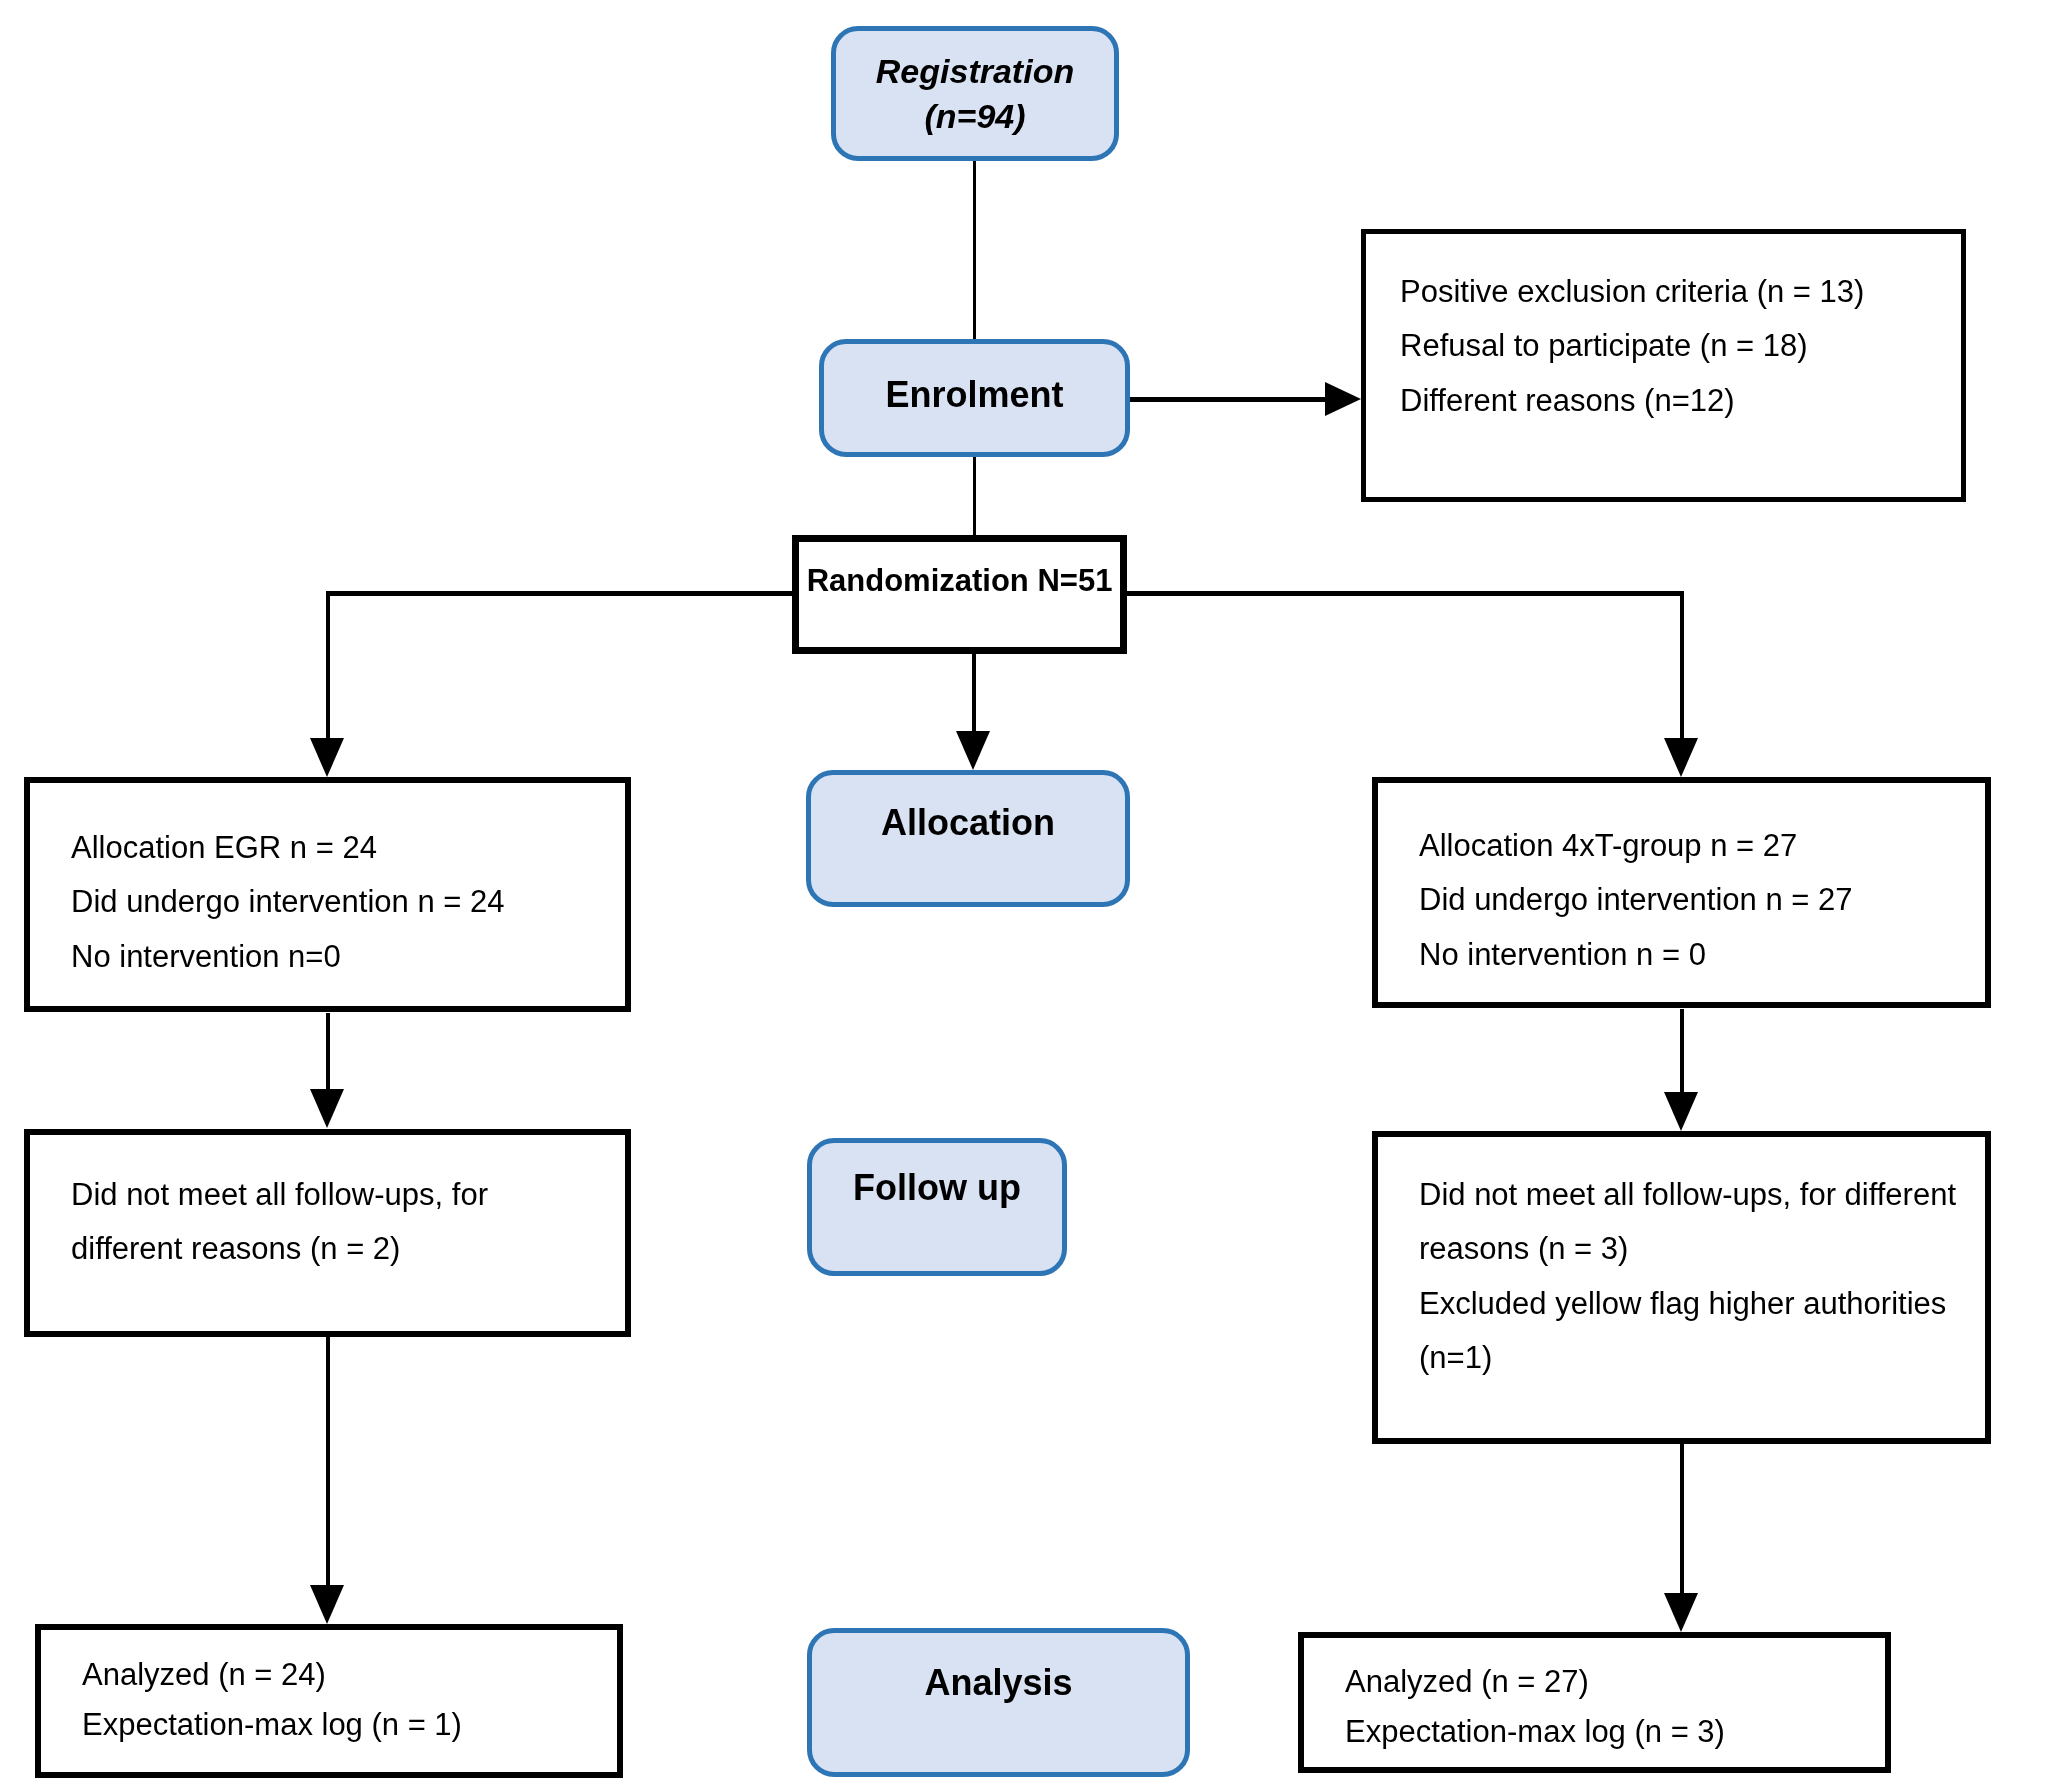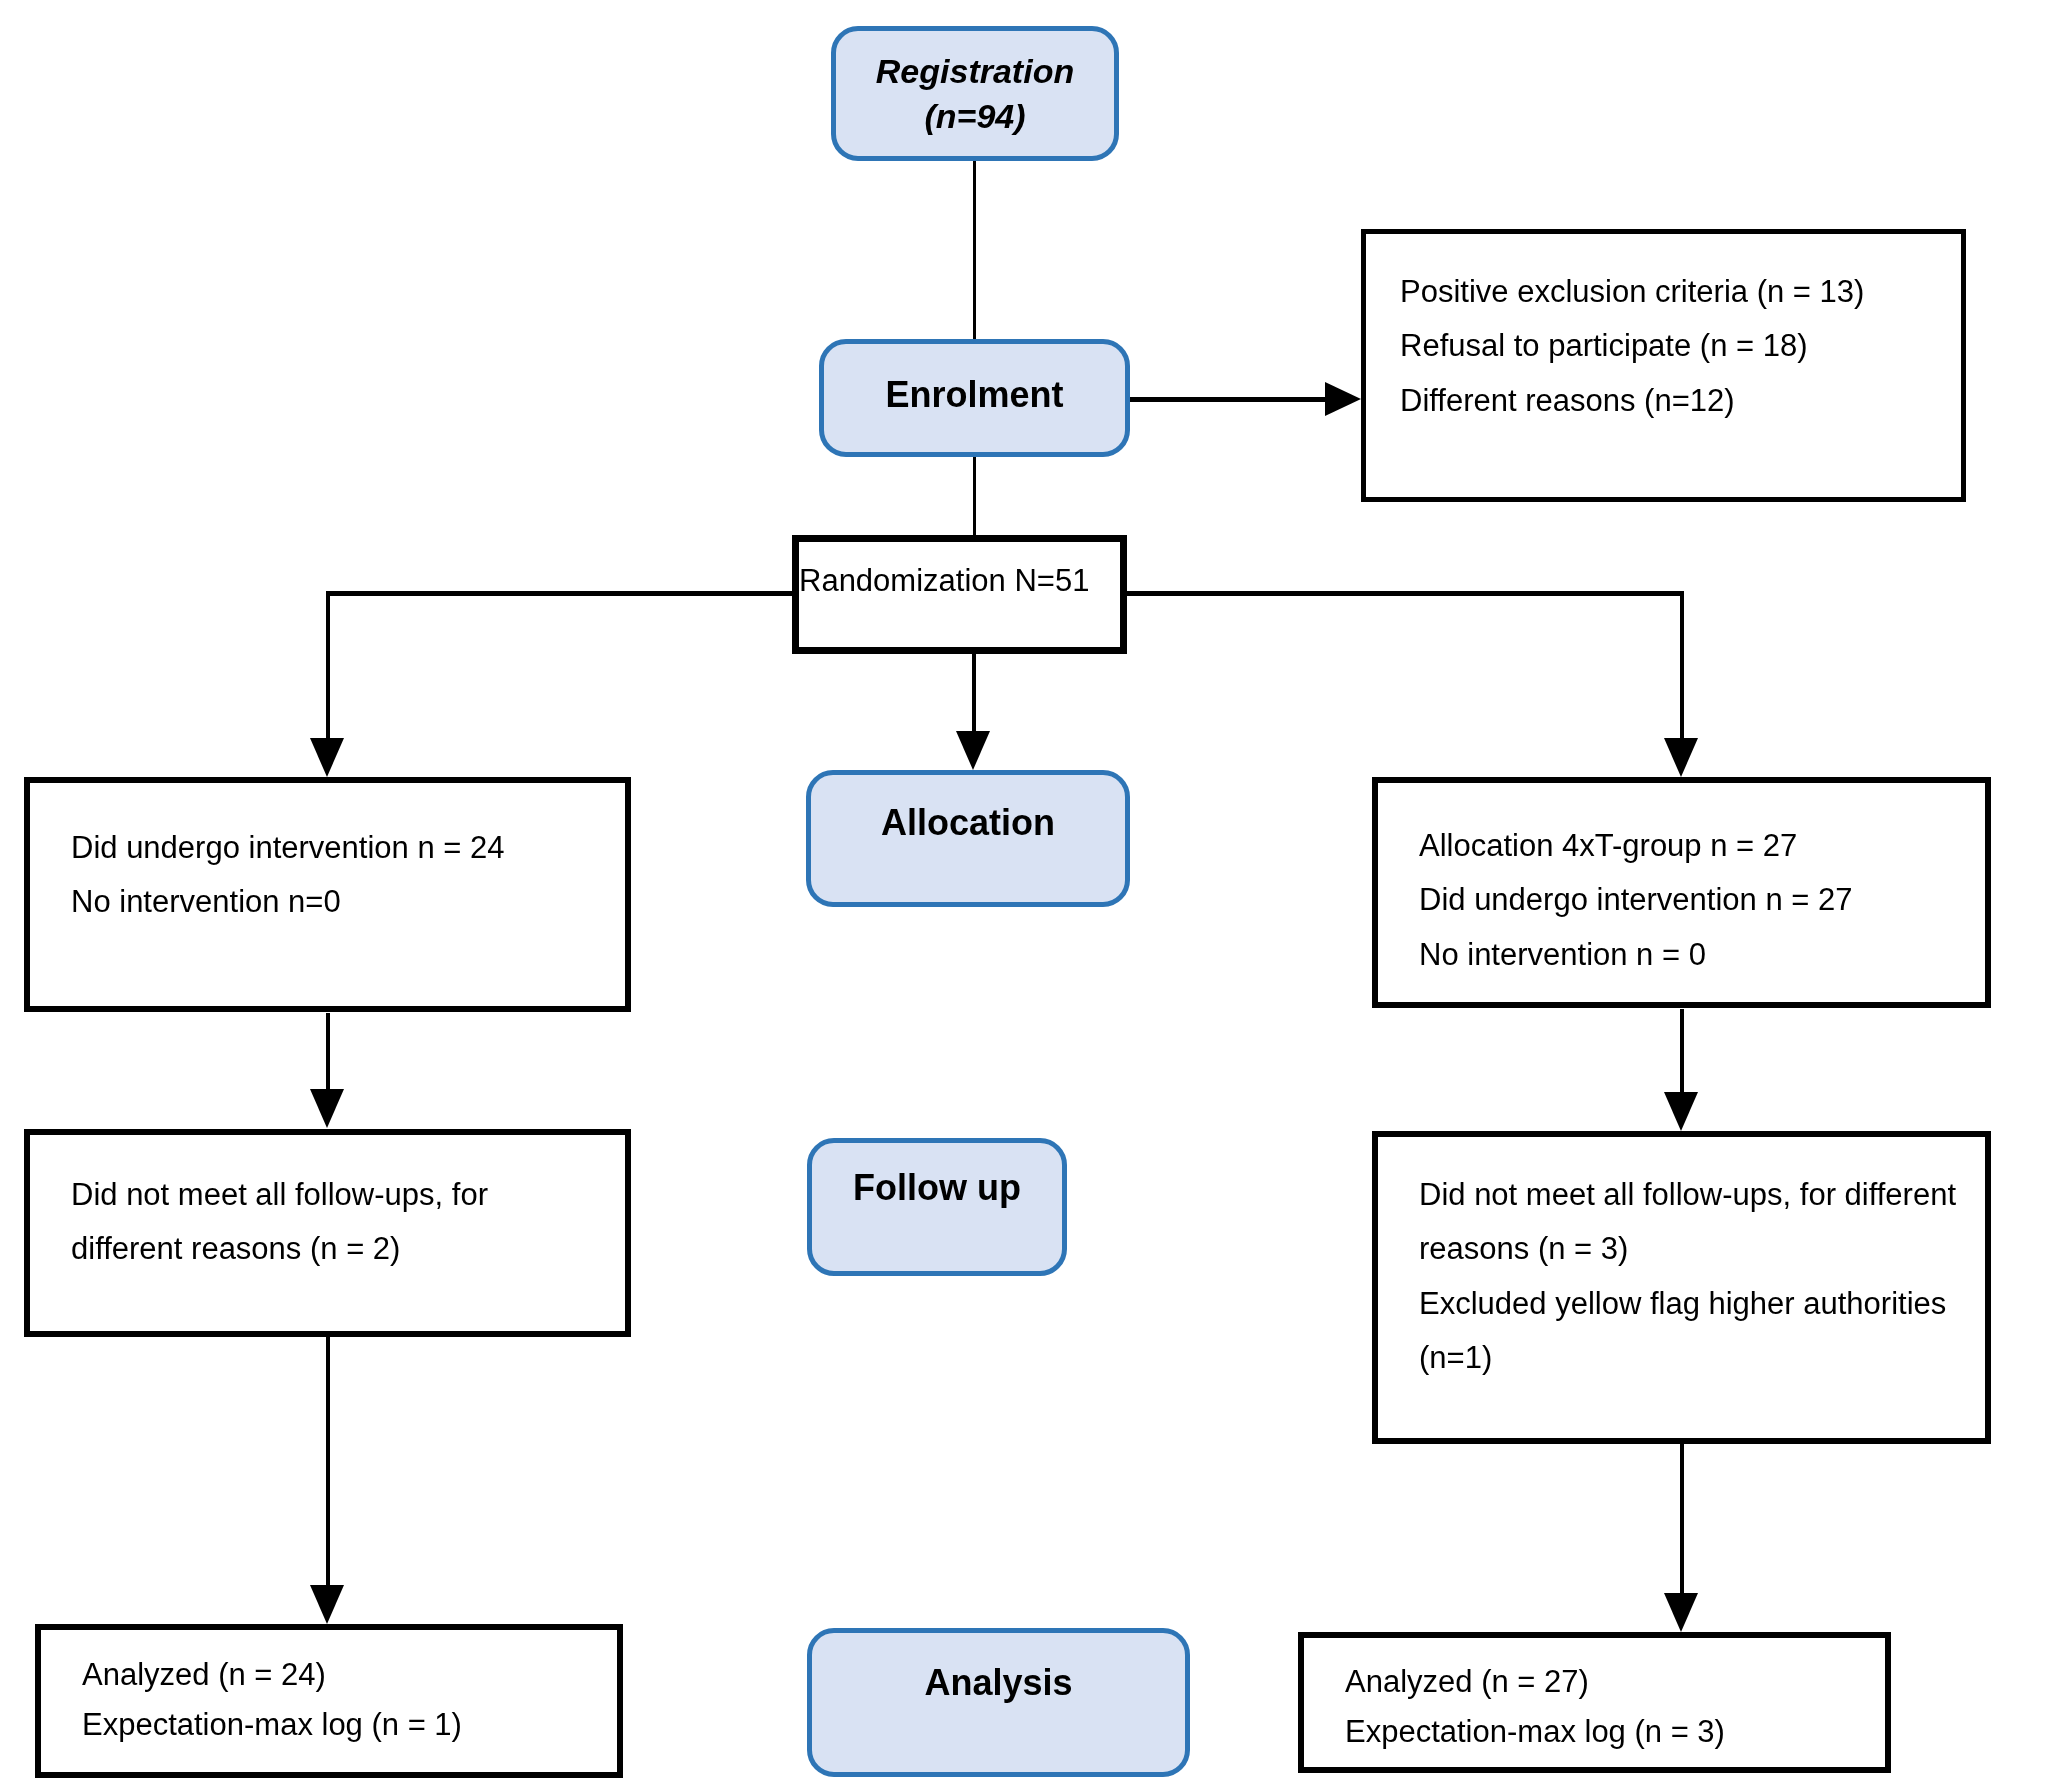--- a/index.html
+++ b/index.html
@@ -37,21 +37,21 @@
   
   .box {
     position: absolute;
     background: var(--background);
     border: 6.3px solid var(--box-border);
     font-size: 31px; line-height: 1.75;
     color: var(--text);
   }
   .box .tline { min-height: 7.8px; }
 
-  .rand-label { font-weight: normal; font-size: 31px; text-align: left; padding-top: 20.4px; line-height: 1.2; }
+  .rand-label { font-weight: bold; font-size: 31px; text-align: center; padding-top: 20.4px; line-height: 1.2; }
 
   .vline, .hline { position: absolute; background: var(--line); }
 
   .arrow-down {
     position: absolute; width: 0; height: 0;
     border-left: 17px solid transparent;
     border-right: 17px solid transparent;
     border-top: 39px solid var(--line);
   }
   .arrow-right {
@@ -98,20 +98,21 @@
   <div class="vline" style="left:326px;top:591px;width:3.9px;height:149px"></div>
   <div class="arrow-down" style="left:310px;top:738px"></div>
 
   <div class="vline" style="left:972px;top:654px;width:3.9px;height:78px"></div>
   <div class="arrow-down" style="left:956px;top:731px"></div>
 
   <div class="vline" style="left:1680px;top:591px;width:3.9px;height:149px"></div>
   <div class="arrow-down" style="left:1664px;top:738px"></div>
 
   <div class="box" style="left:24px;top:777px;width:607px;height:235px;padding:38px 23.5px 0 41px">
+    <div class="tline">Allocation EGR n = 24</div>
     <div class="tline">Did undergo intervention n = 24</div>
     <div class="tline">No intervention n=0</div>
   </div>
 
   <div class="stage" style="left:806px;top:770px;width:324px;height:137px;padding-top:25px">
     <div>Allocation</div>
   </div>
 
   <div class="box" style="left:1372px;top:777px;width:619px;height:231px;padding:36px 13px 0 41px">
     <div class="tline">Allocation 4xT-group n = 27</div>

